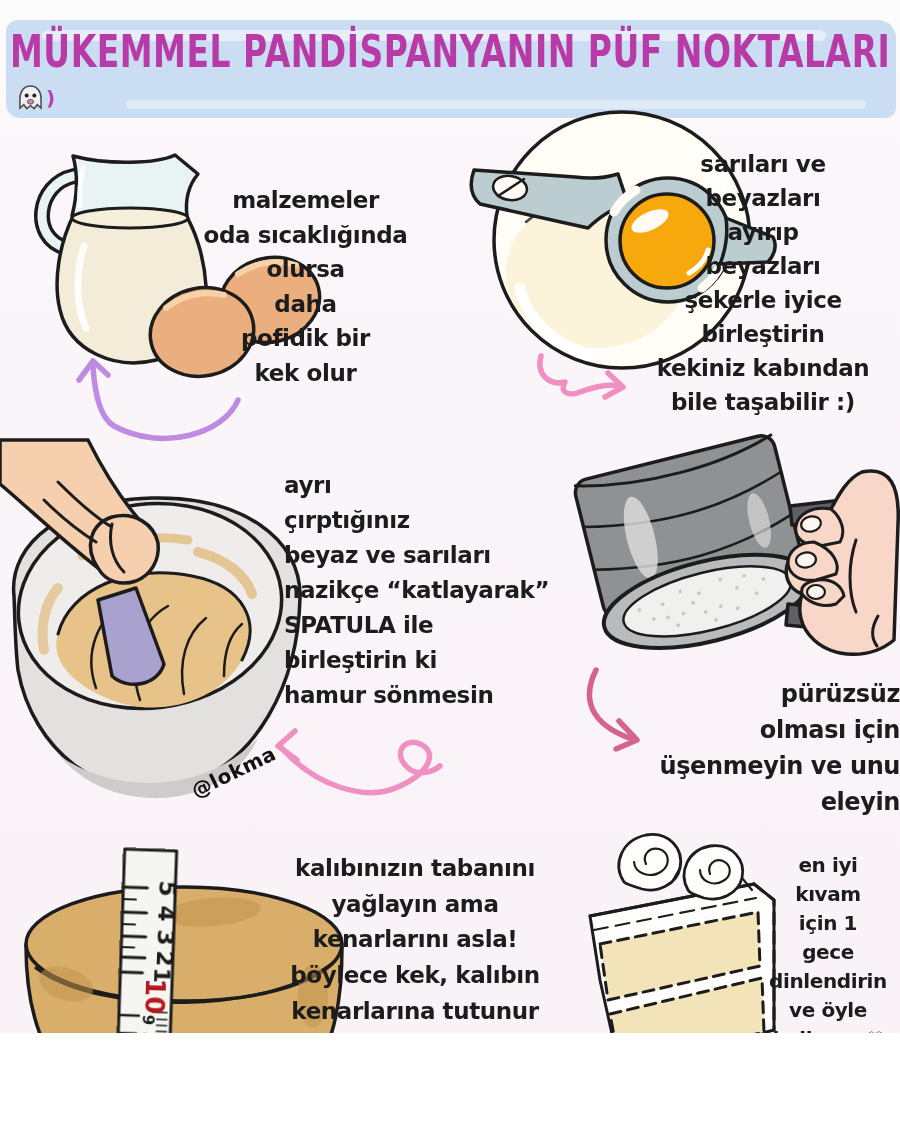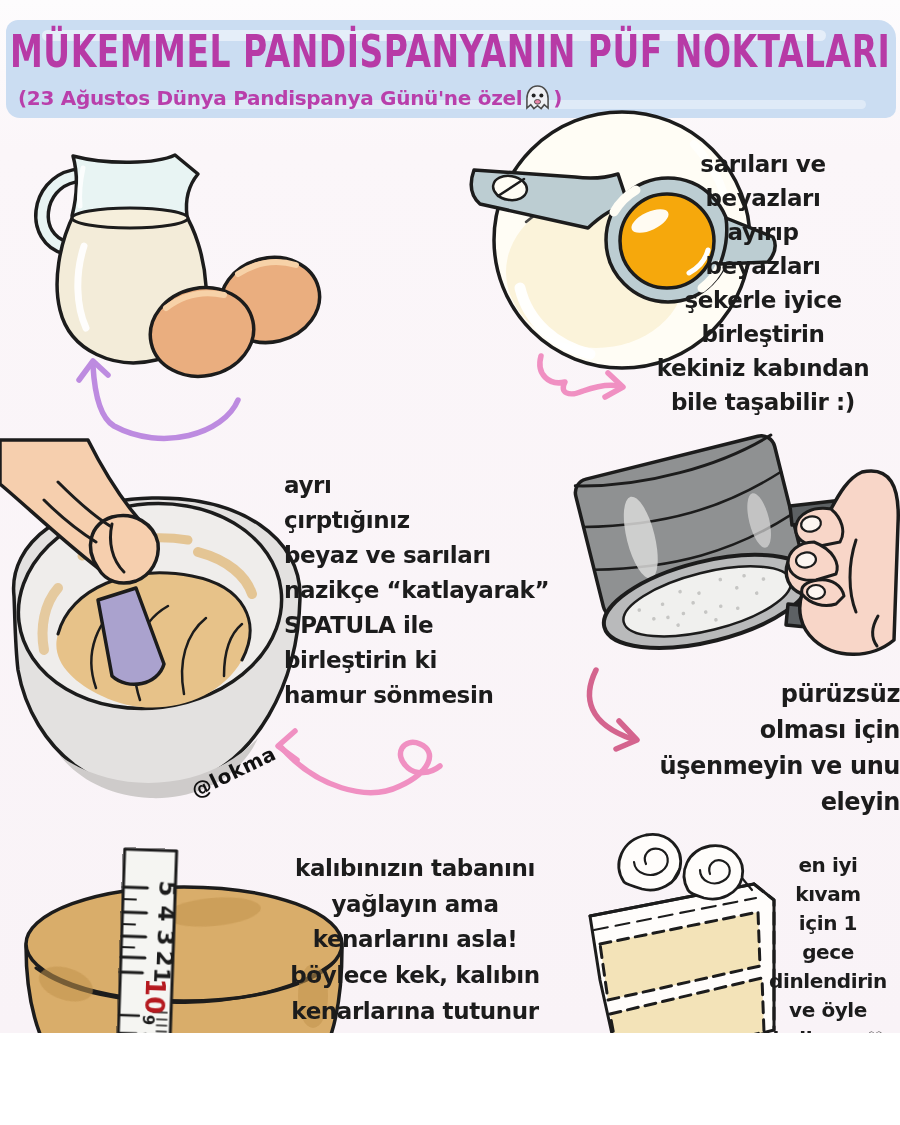--- a/index.html
+++ b/index.html
@@ -37,21 +37,20 @@
   svg{display:block;overflow:visible;}
 </style>
 </head>
 <body>
 
 <div class="canvas">
 
   <div class="banner"></div>
   <div class="title">MÜKEMMEL PANDİSPANYANIN PÜF NOKTALARI</div>
   <div class="subtitle">
-    <span>(23 Ağustos Dünya Pandispanya Günü'ne özel</span>
     <svg width="25" height="27" viewBox="0 0 26 28">
       <path d="M13,2 C20,2 24,8 24,15 L24,25 L20,21.5 L16.8,25.5 L13,22.5 L9.2,25.5 L6,21.5 L2,25 L2,15 C2,8 6,2 13,2 Z" fill="#eef0f4" stroke="#4a4a4a" stroke-width="1.6"></path>
       <circle cx="9" cy="12" r="2.1" fill="#222"></circle>
       <circle cx="17" cy="12" r="2.1" fill="#222"></circle>
       <ellipse cx="13" cy="18.5" rx="3.2" ry="2.4" fill="#e884a8" stroke="#4a4a4a" stroke-width="1"></ellipse>
     </svg>
     <span>)</span>
   </div>
 
   <svg class="illu" style="left:22px;top:134px" width="330" height="265" viewBox="0 0 330 265">
@@ -66,20 +65,26 @@
       <g transform="rotate(-14 248 166)">
         <ellipse cx="248" cy="166" rx="50" ry="42" fill="#eaae7f"></ellipse>
       </g>
       <path d="M216,140 q28,-18 58,-9" stroke="#f7d2a8" stroke-width="6" fill="none"></path>
       <g transform="rotate(-12 180 198)">
         <ellipse cx="180" cy="198" rx="52" ry="44" fill="#eaae7f"></ellipse>
       </g>
       <path d="M144,174 q26,-20 58,-13" stroke="#f7d2a8" stroke-width="6" fill="none"></path>
     </g>
   </svg>
+  <div class="tip t1">malzemeler
+oda sıcaklığında
+olursa
+daha
+pofidik bir
+kek olur</div>
   <svg class="arrow" style="left:62px;top:348px" width="185" height="100" viewBox="0 0 185 100">
     <g stroke="#bd8be0" stroke-width="5.5" fill="none" stroke-linecap="round" stroke-linejoin="round">
       <path d="M176,52 C162,86 100,104 52,78 C40,71 33,52 31,18"></path>
       <path d="M17,32 L31,13 L46,27"></path>
     </g>
   </svg>
 
   <svg class="illu" style="left:468px;top:106px" width="315" height="300" viewBox="0 0 315 300">
     <g stroke="#1c1c1c" stroke-width="3.5" stroke-linecap="round" stroke-linejoin="round">
       <circle cx="154" cy="134" r="128" fill="#fffdf5"></circle>

